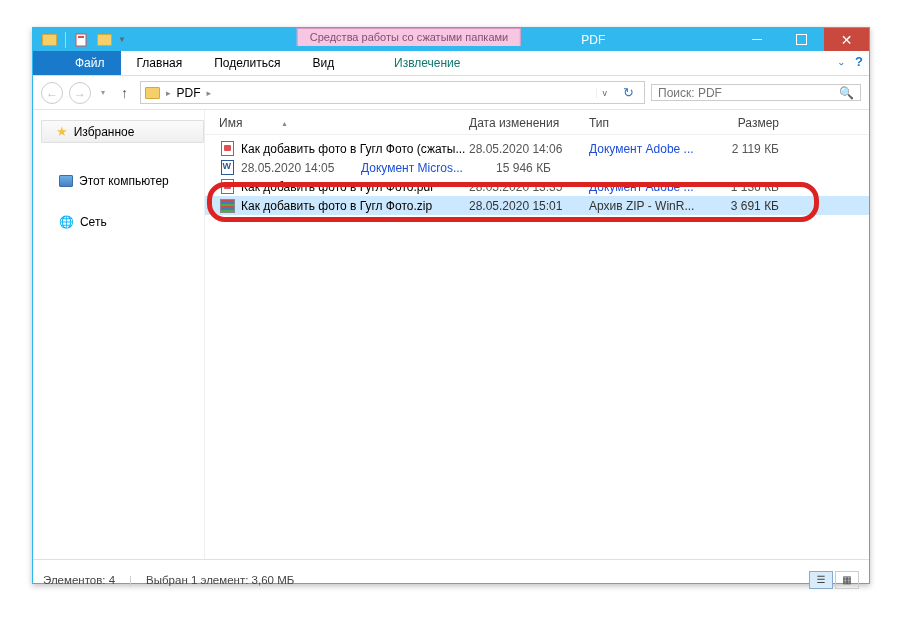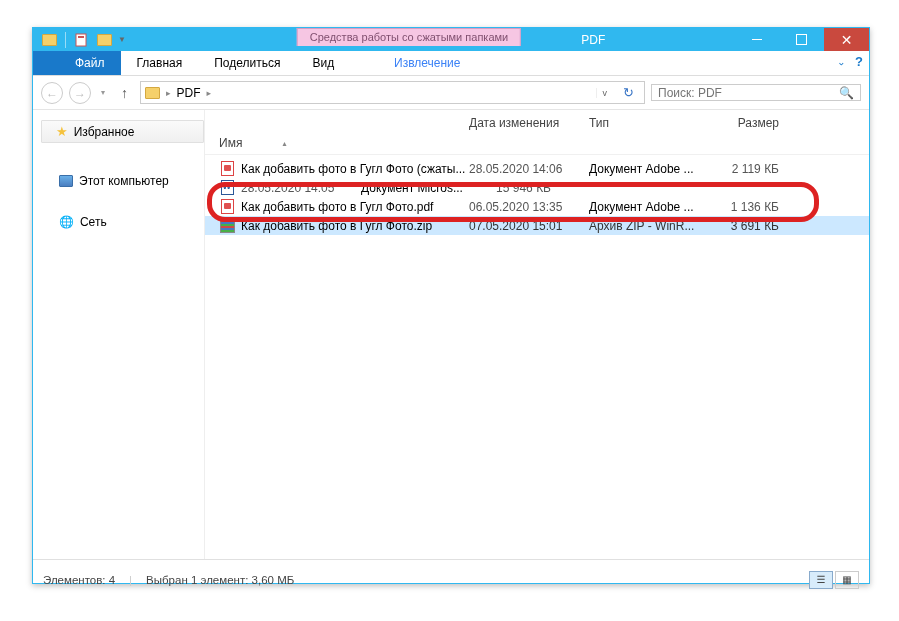--- a/index.html
+++ b/index.html
@@ -14,21 +14,21 @@
   .context-tab { background: #f6c6e3; border: 1px solid #d69cc4; border-bottom: none; padding: 2px 12px 3px; font-size: 11px; color: #805070; margin-right: 60px;}
   .win-title { font-size: 12px; color: #fff; align-self: center; }
   .win-controls { margin-left: auto; display: flex; }
   .wc-btn { width: 45px; display: flex; align-items: center; justify-content: center; color: #fff; font-size: 13px; }
   .wc-btn.min::before { content: ""; width: 10px; border-top: 1.5px solid #fff; }
   .wc-btn.max::before { content: ""; width: 9px; height: 9px; border: 1.5px solid #fff; }
   .wc-btn.close { background: #c9493e; font-size: 14px;}
   .ribbon-tabs { height: 25px; background: #fff; border-bottom: 1px solid #ddd; display: flex; align-items: stretch; font-size: 12px; position:relative;}
   .rtab { padding: 5px 16px; cursor: default; }
   .rtab.active { background: #1979ca; color: #fff; padding-left: 42px; }
-  .rtab.context { position: absolute; left: 345px; color: #3b82f6; }
+  .rtab.context { position: absolute; left: 345px; color: #0f766e; }
   .ribbon-right { position: absolute; right: 6px; top: 3px; display: flex; gap: 10px; color: #1979ca; align-items:center;}
   .ribbon-right span { font-size:13px;}
   .addr-row { height: 34px; border-bottom: 1px solid #e5e5e5; display: flex; align-items: center; padding: 0 8px; gap: 6px;}
   .nav-btn { width: 22px; height: 22px; border: 1px solid #ccc; border-radius: 50%; display: flex; align-items:center; justify-content:center; color:#bbb; font-size:12px;}
   .hist-caret { color:#999; font-size:8px; padding: 0 4px;}
   .up-btn { color:#555; font-size:14px; padding: 0 6px;}
   .addr-bar { flex: 1; height: 23px; border: 1px solid #ccc; display: flex; align-items: center; padding: 0 4px; font-size: 12px; gap: 4px;}
   .addr-bar .sep { color: #888; font-size: 9px; padding:0 2px;}
   .addr-spacer { flex: 1; }
   .addr-drop { color:#666; font-size:9px; padding: 0 6px; border-left: 1px solid #eee;}
@@ -39,31 +39,31 @@
   .body { display: flex; height: 449px; }
   .sidebar { width: 172px; border-right: 1px solid #eee; padding: 10px 0 0 8px; font-size: 12px; }
   .side-item { display:flex; align-items:center; gap:6px; padding: 3px 4px 3px 18px; margin-bottom: 1px;}
   .side-item.fav { background: linear-gradient(#fafafa,#f0f0f0); border:1px solid #e0e0e0; border-radius:1px; margin-bottom: 8px; padding-left:14px;}
   .side-gap { height: 20px;}
   .star-ico { color:#f5c23d; font-size:13px;}
   .pc-ico { width:14px; height:12px; background: linear-gradient(#6ab0e8,#4a7ec0); border:1px solid #3a6ea8; border-radius:1px; display:inline-block;}
   .net-ico { color:#5aa0d8;}
   .content { flex:1; position:relative; font-size:12px; }
   .cols { display:flex; padding: 6px 0 4px 14px; color:#444; border-bottom: 1px solid #f0f0f0; }
-  .c-name { width: 250px; display:flex; align-items:center; gap:40px;margin-top:20px;}
+  .c-name { width: 250px; display:flex; align-items:center; gap:40px;}
   .c-date { width: 120px; }
   .c-type { width: 122px; }
   .c-size { width: 78px; text-align:right; padding-right:10px;}
   .sort-ind { color:#888; font-size:8px;}
   .rows { padding-top: 4px; }
   .row { display:flex; align-items:center; padding: 1px 0 1px 14px; height: 19px;}
   .row .fico { width:16px; height:16px; margin-right: 6px; display:inline-flex; align-items:center; justify-content:center; font-size:11px;}
   .row .nm { width: 228px; white-space:nowrap; overflow:hidden; text-overflow:ellipsis;}
   .row .dt { width: 120px; color:#555;}
-  .row .tp { width: 122px; color:#000000; white-space:nowrap; overflow:hidden; text-overflow:ellipsis;}
+  .row .tp { width: 122px; color:#1d4ed8; white-space:nowrap; overflow:hidden; text-overflow:ellipsis;}
   .row .sz { width: 78px; text-align:right; padding-right:10px; color:#555;}
   .row.selected { background:#cce8ff; }
   .row.selected .dt,.row.selected .tp,.row.selected .sz { color:#333;}
   .ico-pdf { background:#fff; border:1px solid #d44; width:13px; height:15px; position:relative;}
   .ico-pdf::after{content:""; position:absolute; left:2px; right:2px; top:3px; height:6px; background:#e05050; border-radius:1px;}
   .ico-docx { background:#fff; border:1px solid #2b5797; width:13px; height:15px; position:relative;}
   .ico-docx::after{content:"W"; position:absolute; left:1px; top:0px; font-size:9px; font-weight:bold; color:#2b5797;}
   .ico-zip { width:15px; height:14px; background: repeating-linear-gradient(#d04848 0 2px,#4878c0 2px 4px,#48b048 4px 6px); border:1px solid #888;}
   .ico-folder { width:15px; height:12px; background:#f5d06a; border:1px solid #d4a840; border-radius:1px;}
   .highlight-ring { position:absolute; left: 2px; top: 72px; width: 612px; height: 40px; border: 5px solid #d22; border-radius: 18px; pointer-events:none;}
@@ -183,30 +183,30 @@
             </span>
           <span class="dt">28.05.2020 14:05</span>
           <span class="tp">Документ Micros...</span>
           <span class="sz">15 946 КБ</span>
         </div>
         <div class="row">
           <span class="fico">
               <span class="ico-pdf"></span>
             </span>
           <span class="nm">Как добавить фото в Гугл Фото.pdf</span>
-          <span class="dt">06.05.2020 13:35</span>
+          <span class="dt">28.05.2020 13:35</span>
           <span class="tp">Документ Adobe ...</span>
           <span class="sz">1 136 КБ</span>
         </div>
         <div class="row selected">
           <span class="fico">
               <span class="ico-zip"></span>
             </span>
           <span class="nm">Как добавить фото в Гугл Фото.zip</span>
-          <span class="dt">07.05.2020 15:01</span>
+          <span class="dt">28.05.2020 15:01</span>
           <span class="tp">Архив ZIP - WinR...</span>
           <span class="sz">3 691 КБ</span>
         </div>
       </div>
 
       <div class="highlight-ring"></div>
     </div>
   </div>
 
   <div class="statusbar">

